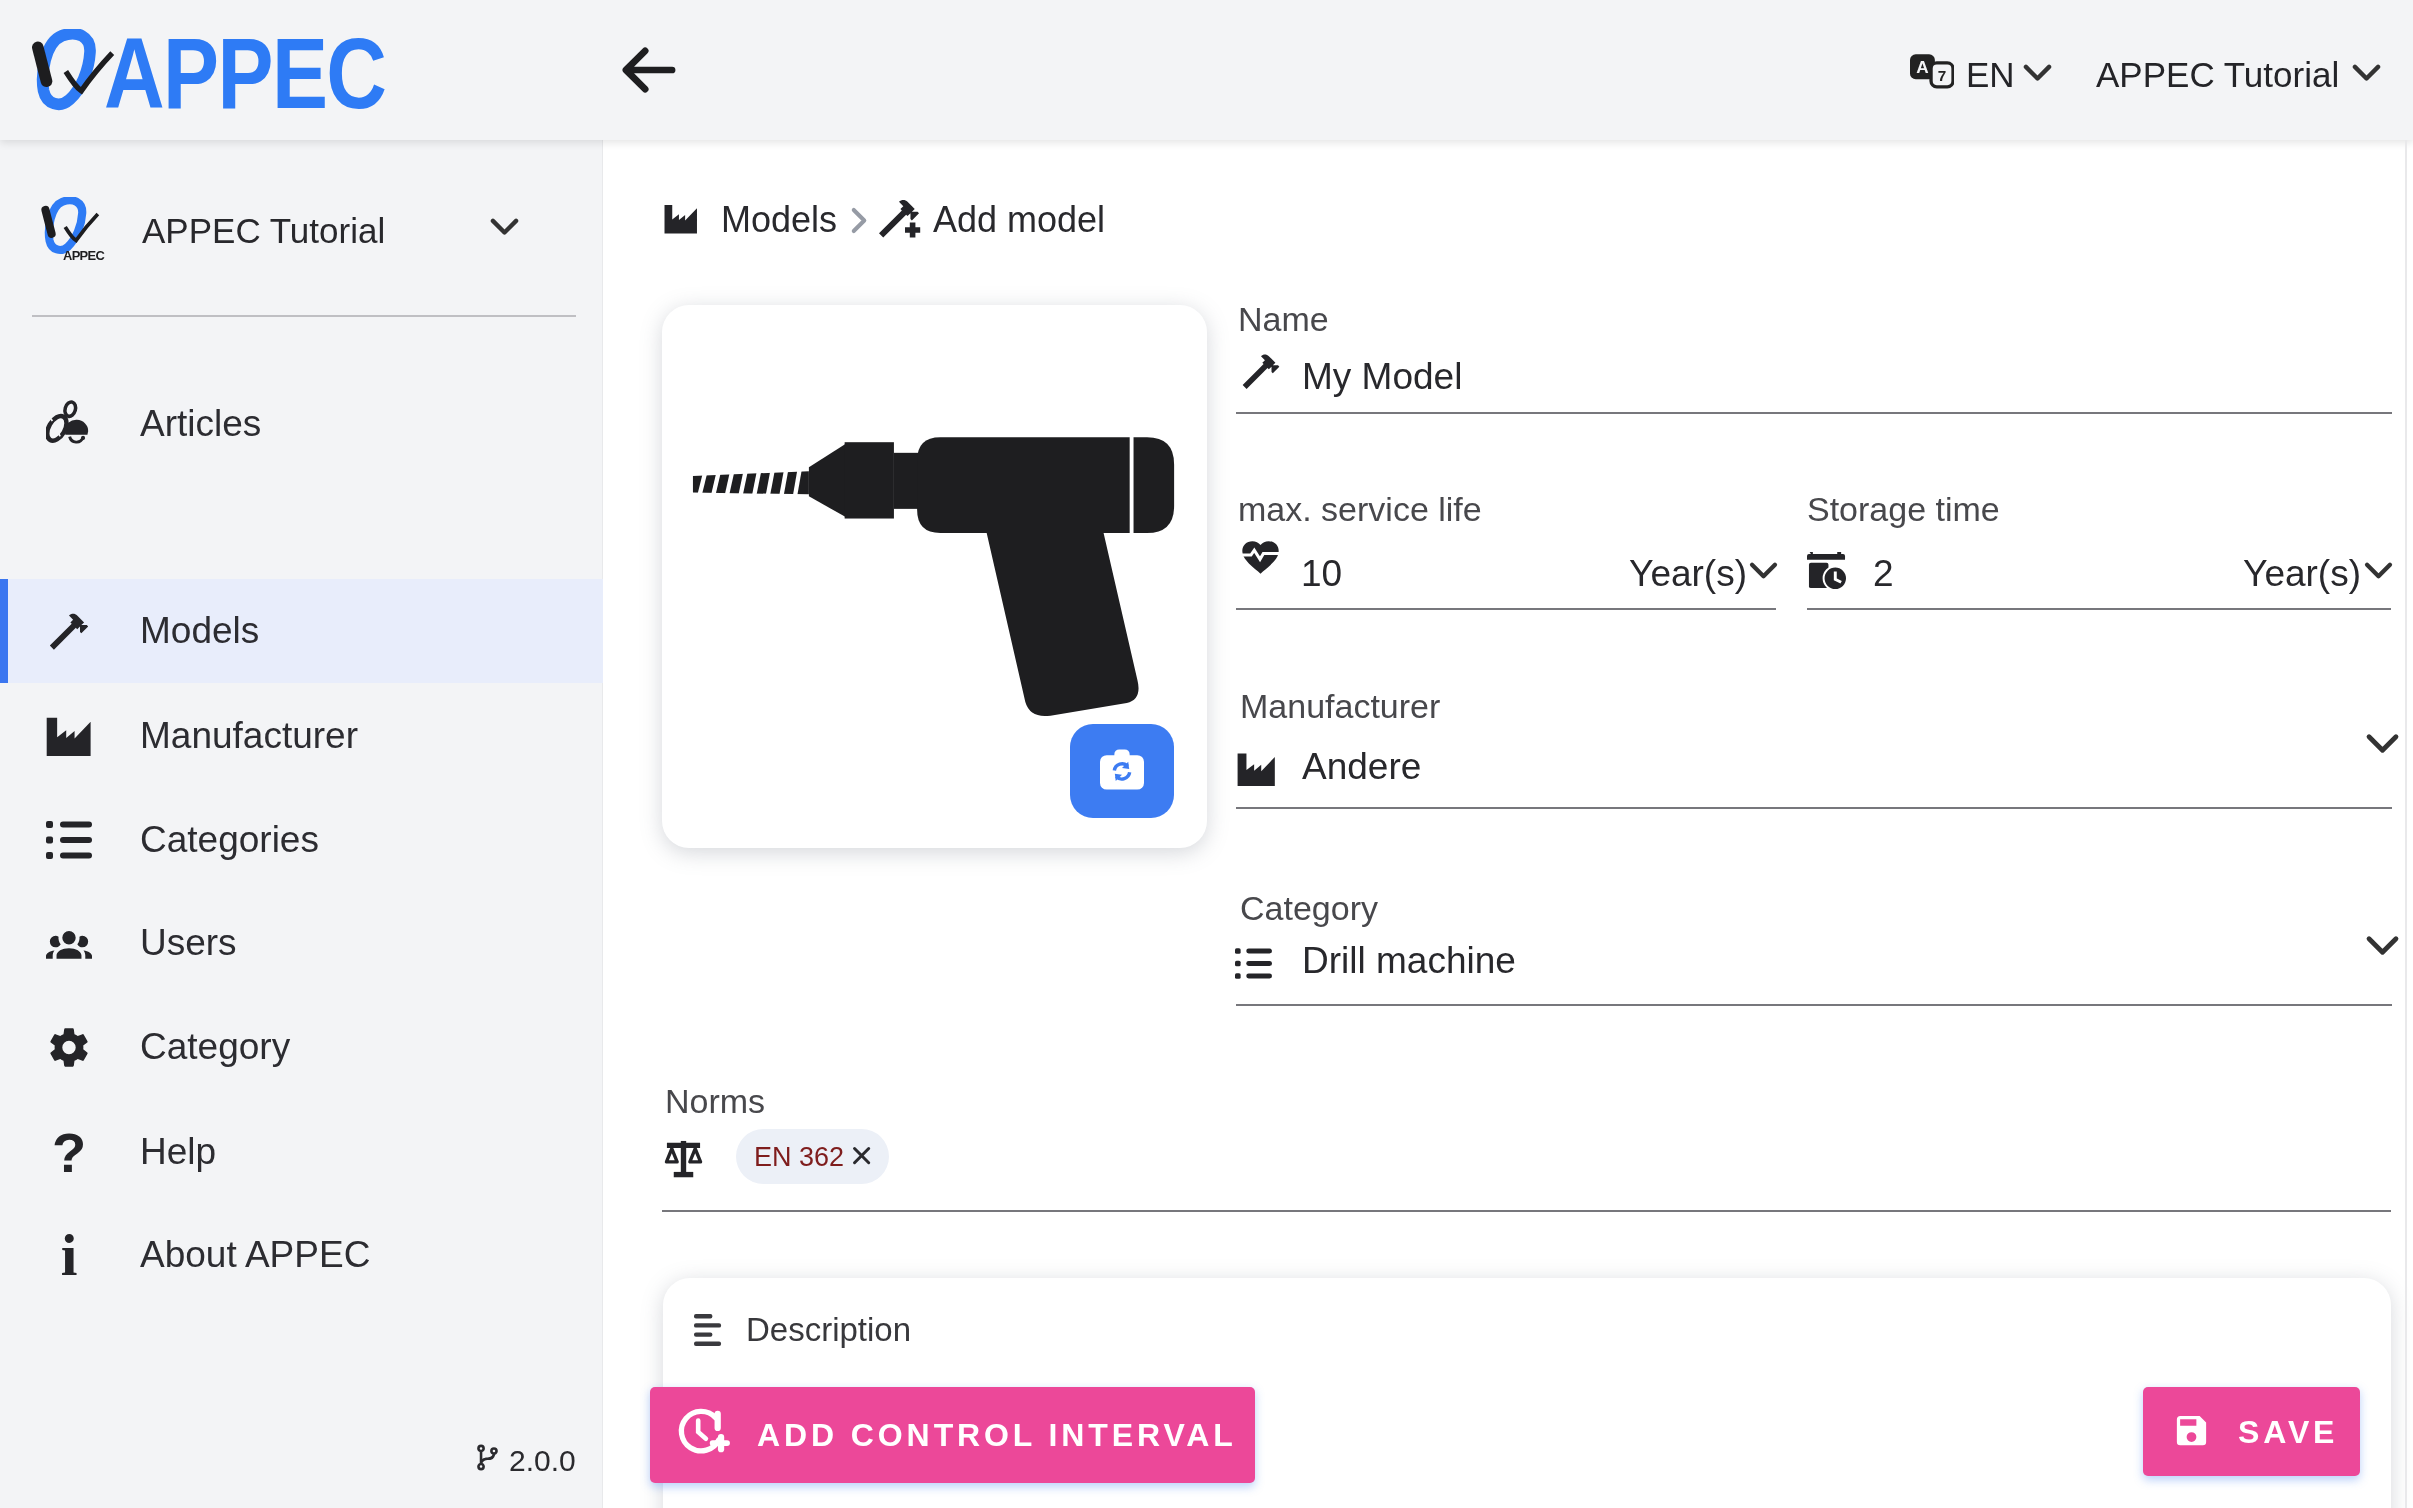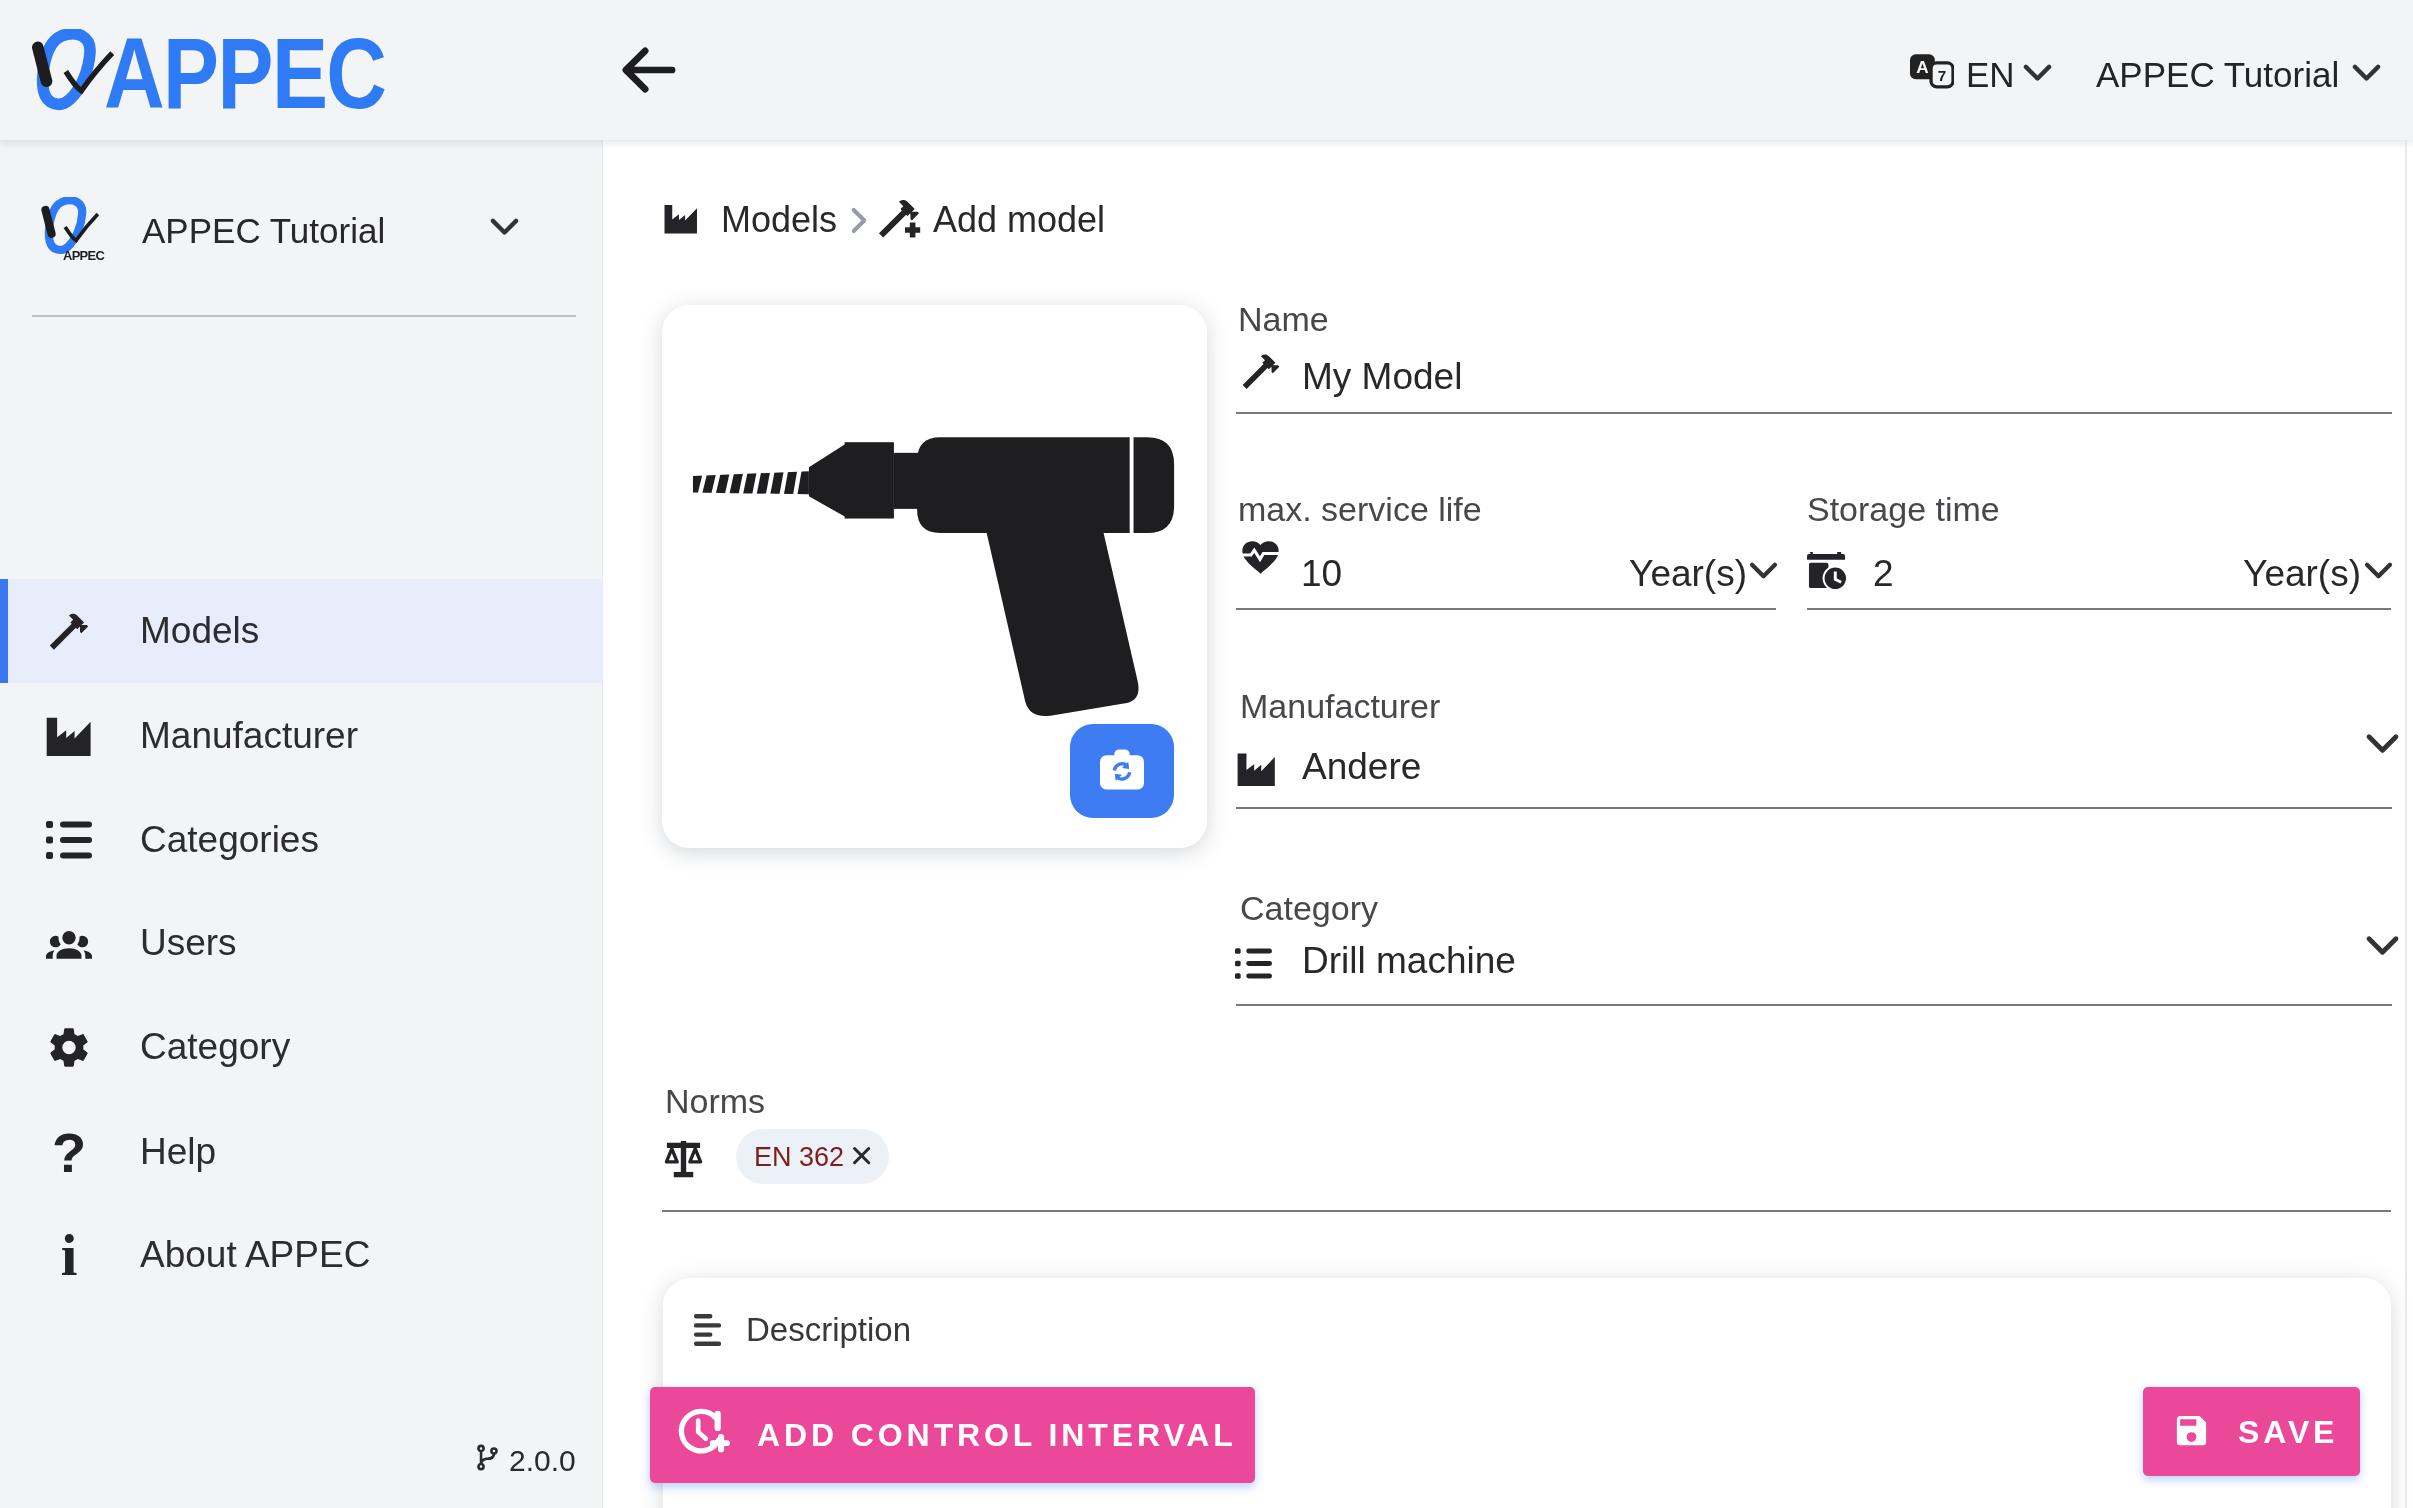--- a/index.html
+++ b/index.html
@@ -64,20 +64,33 @@
   </svg>
   <div class="abs" style="left:142px;top:73px;font-size:35px;color:#28282c;line-height:35px;">APPEC Tutorial</div>
   <svg class="abs" style="left:489px;top:78px;" width="31" height="19.3" viewBox="0 0 32 20">
       <path class="chev" d="M4 3 L16 15 L28 3"></path>
     </svg>
   <div class="abs" style="left:32px;top:175px;width:544px;height:1.9px;background:#bfbfc3;"></div>
 
   <div class="selected-row" style="top:439px;"></div>
   <div class="selbar" style="top:439px;"></div>
 
+  <div class="menu-item" style="top:232px;">
+    <div class="mi-icon">
+        <svg width="70" height="70" viewBox="0 0 72 72">
+      <ellipse cx="17" cy="42" rx="12.5" ry="21" transform="rotate(30 17 42)" fill="none" stroke="#242428" stroke-width="7"></ellipse>
+      <path d="M8 27 L25 60" stroke="#f3f4f6" stroke-width="2.6" stroke-dasharray="4 5"></path>
+      <ellipse cx="38" cy="12" rx="8" ry="11.5" transform="rotate(16 38 12)" fill="none" stroke="#242428" stroke-width="5.5"></ellipse>
+      <path d="M29 45 a18.5 17 0 0 1 37 1.5 l-1.2 5.5 h-34.5 z" fill="#242428"></path>
+      <path d="M37 55 a11 11 0 0 0 21 1.5" fill="none" stroke="#242428" stroke-width="4.6"></path>
+      <circle cx="58" cy="57" r="3.2" fill="#242428"></circle>
+    </svg>
+      </div>
+    <div class="mi-label">Articles</div>
+  </div>
   <div class="menu-item" style="top:439px;">
     <div class="mi-icon">
         <svg width="53" height="53" viewBox="0 0 24 24">
           <path fill="#242428" d="M2,19.63L13.43,8.2L12.72,7.5L14.14,6.07L12,3.89C13.2,2.7 15.09,2.7 16.27,3.89L19.87,7.5L18.44,8.91H21.29L22,9.62L18.44,13.21L17.73,12.5V9.62L16.27,11.04L15.56,10.33L4.13,21.76L2,19.63Z"></path>
         </svg>
       </div>
     <div class="mi-label">Models</div>
   </div>
   <div class="menu-item" style="top:544px;">
     <div class="mi-icon">

